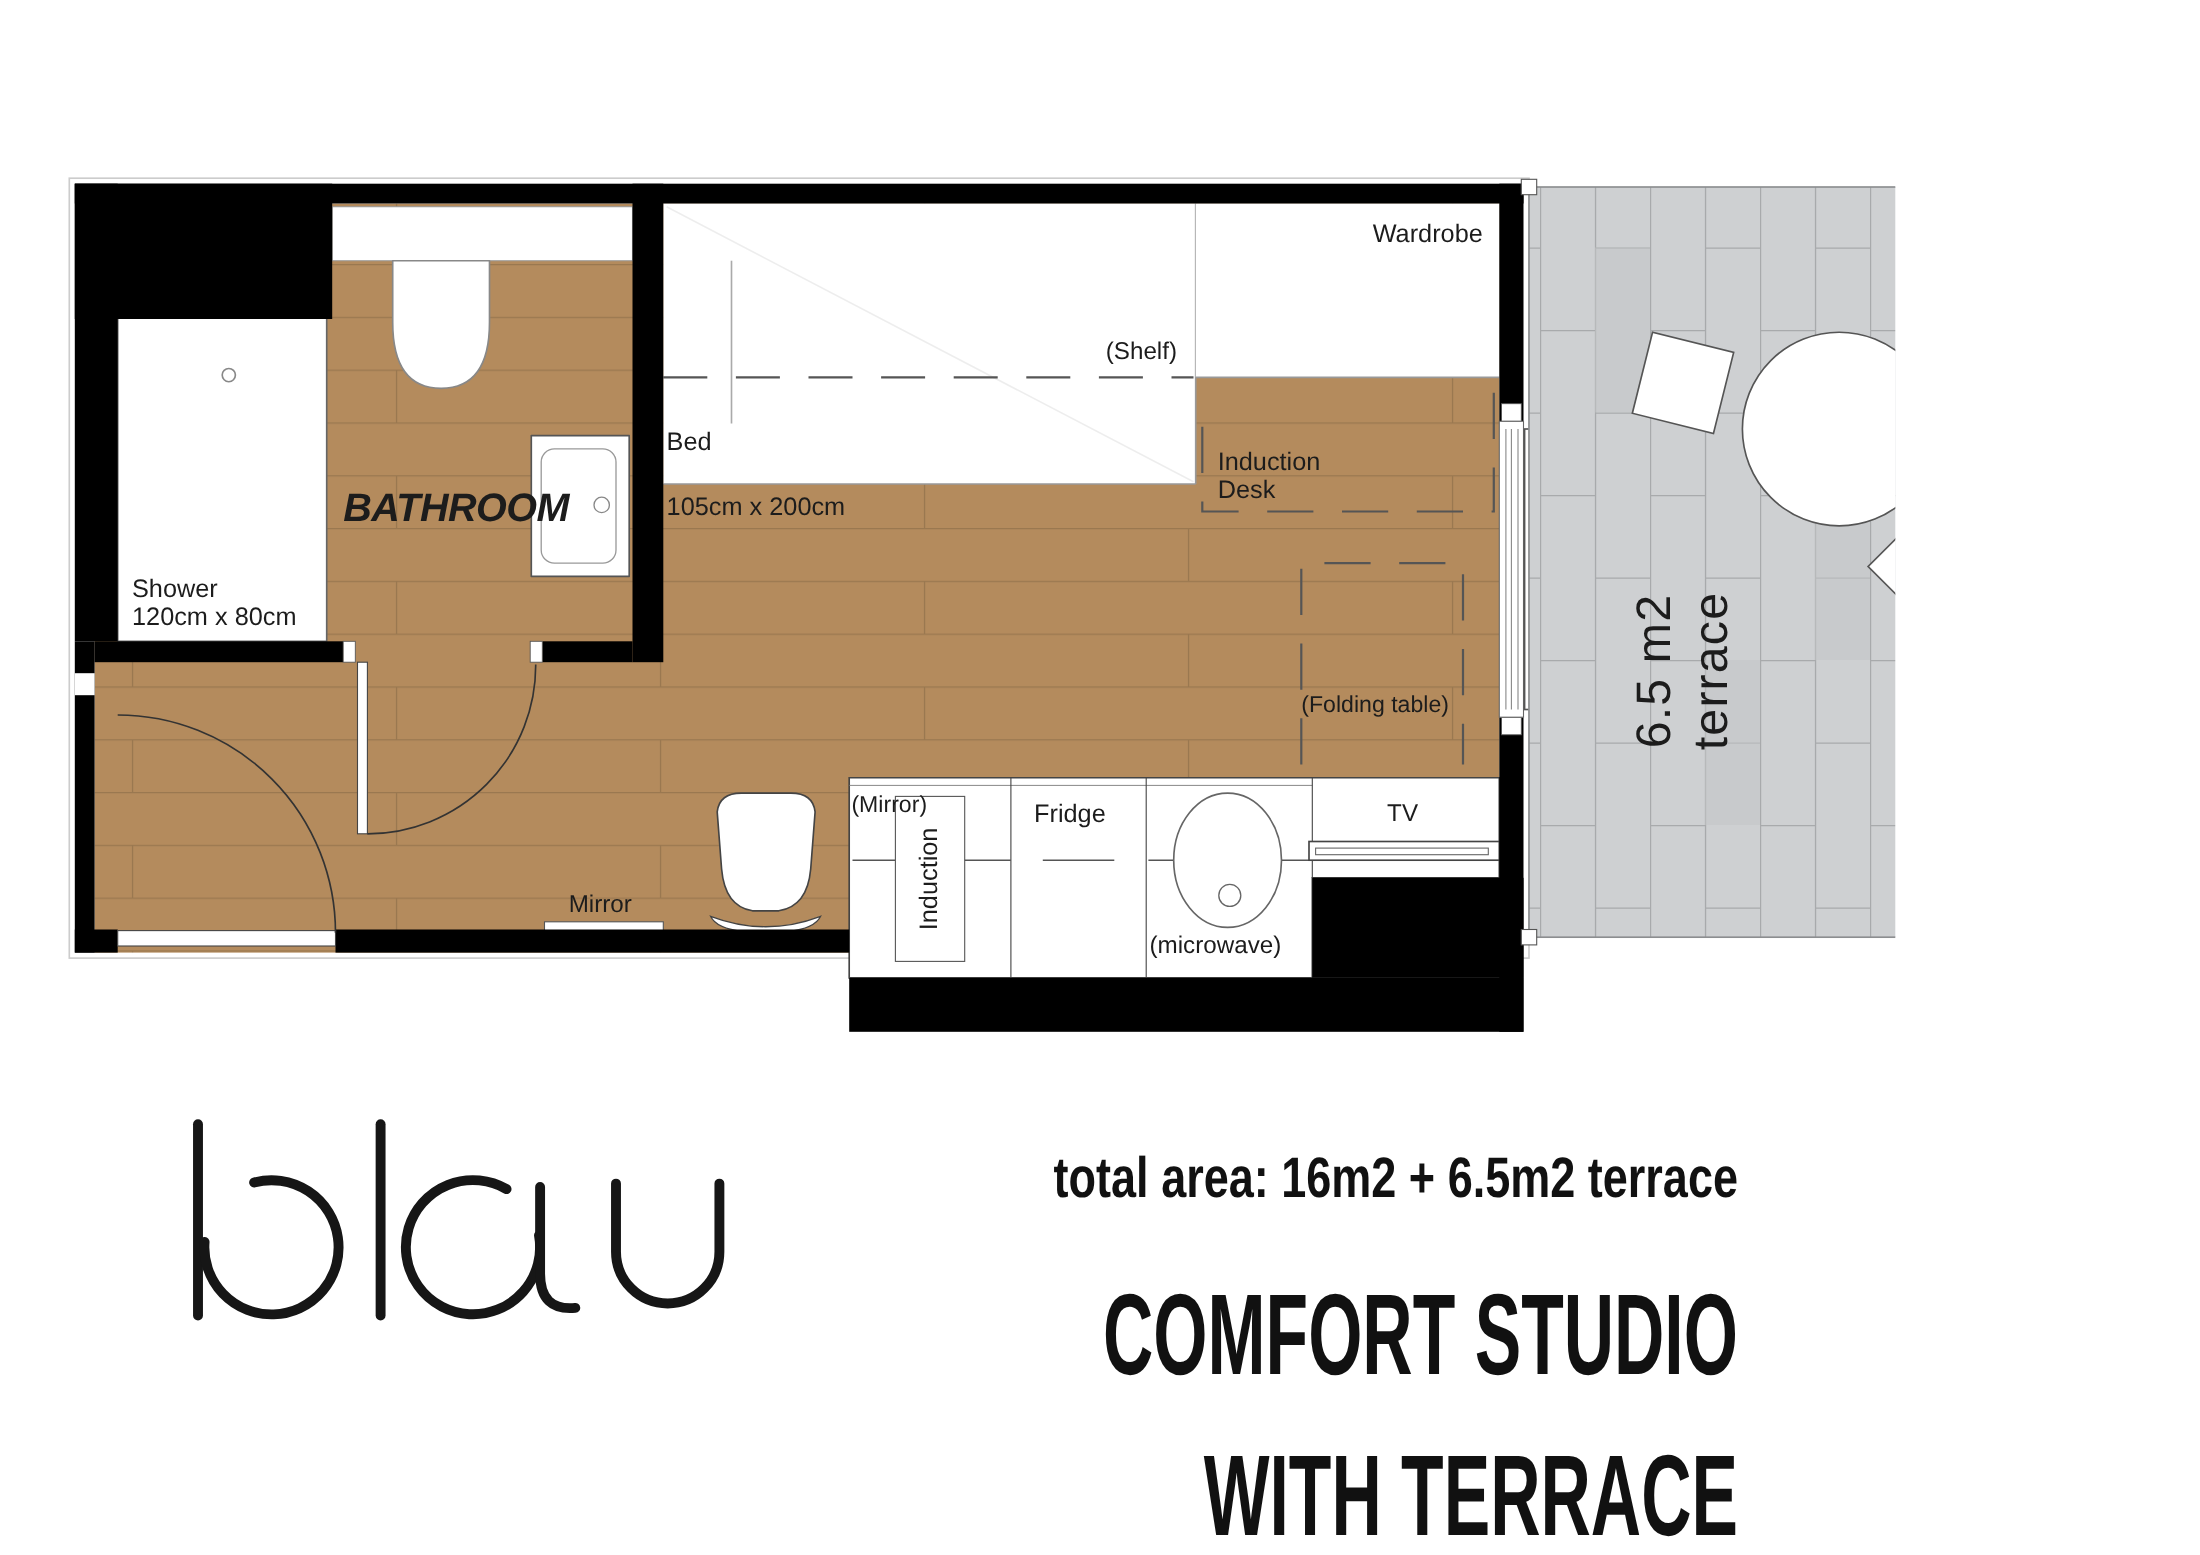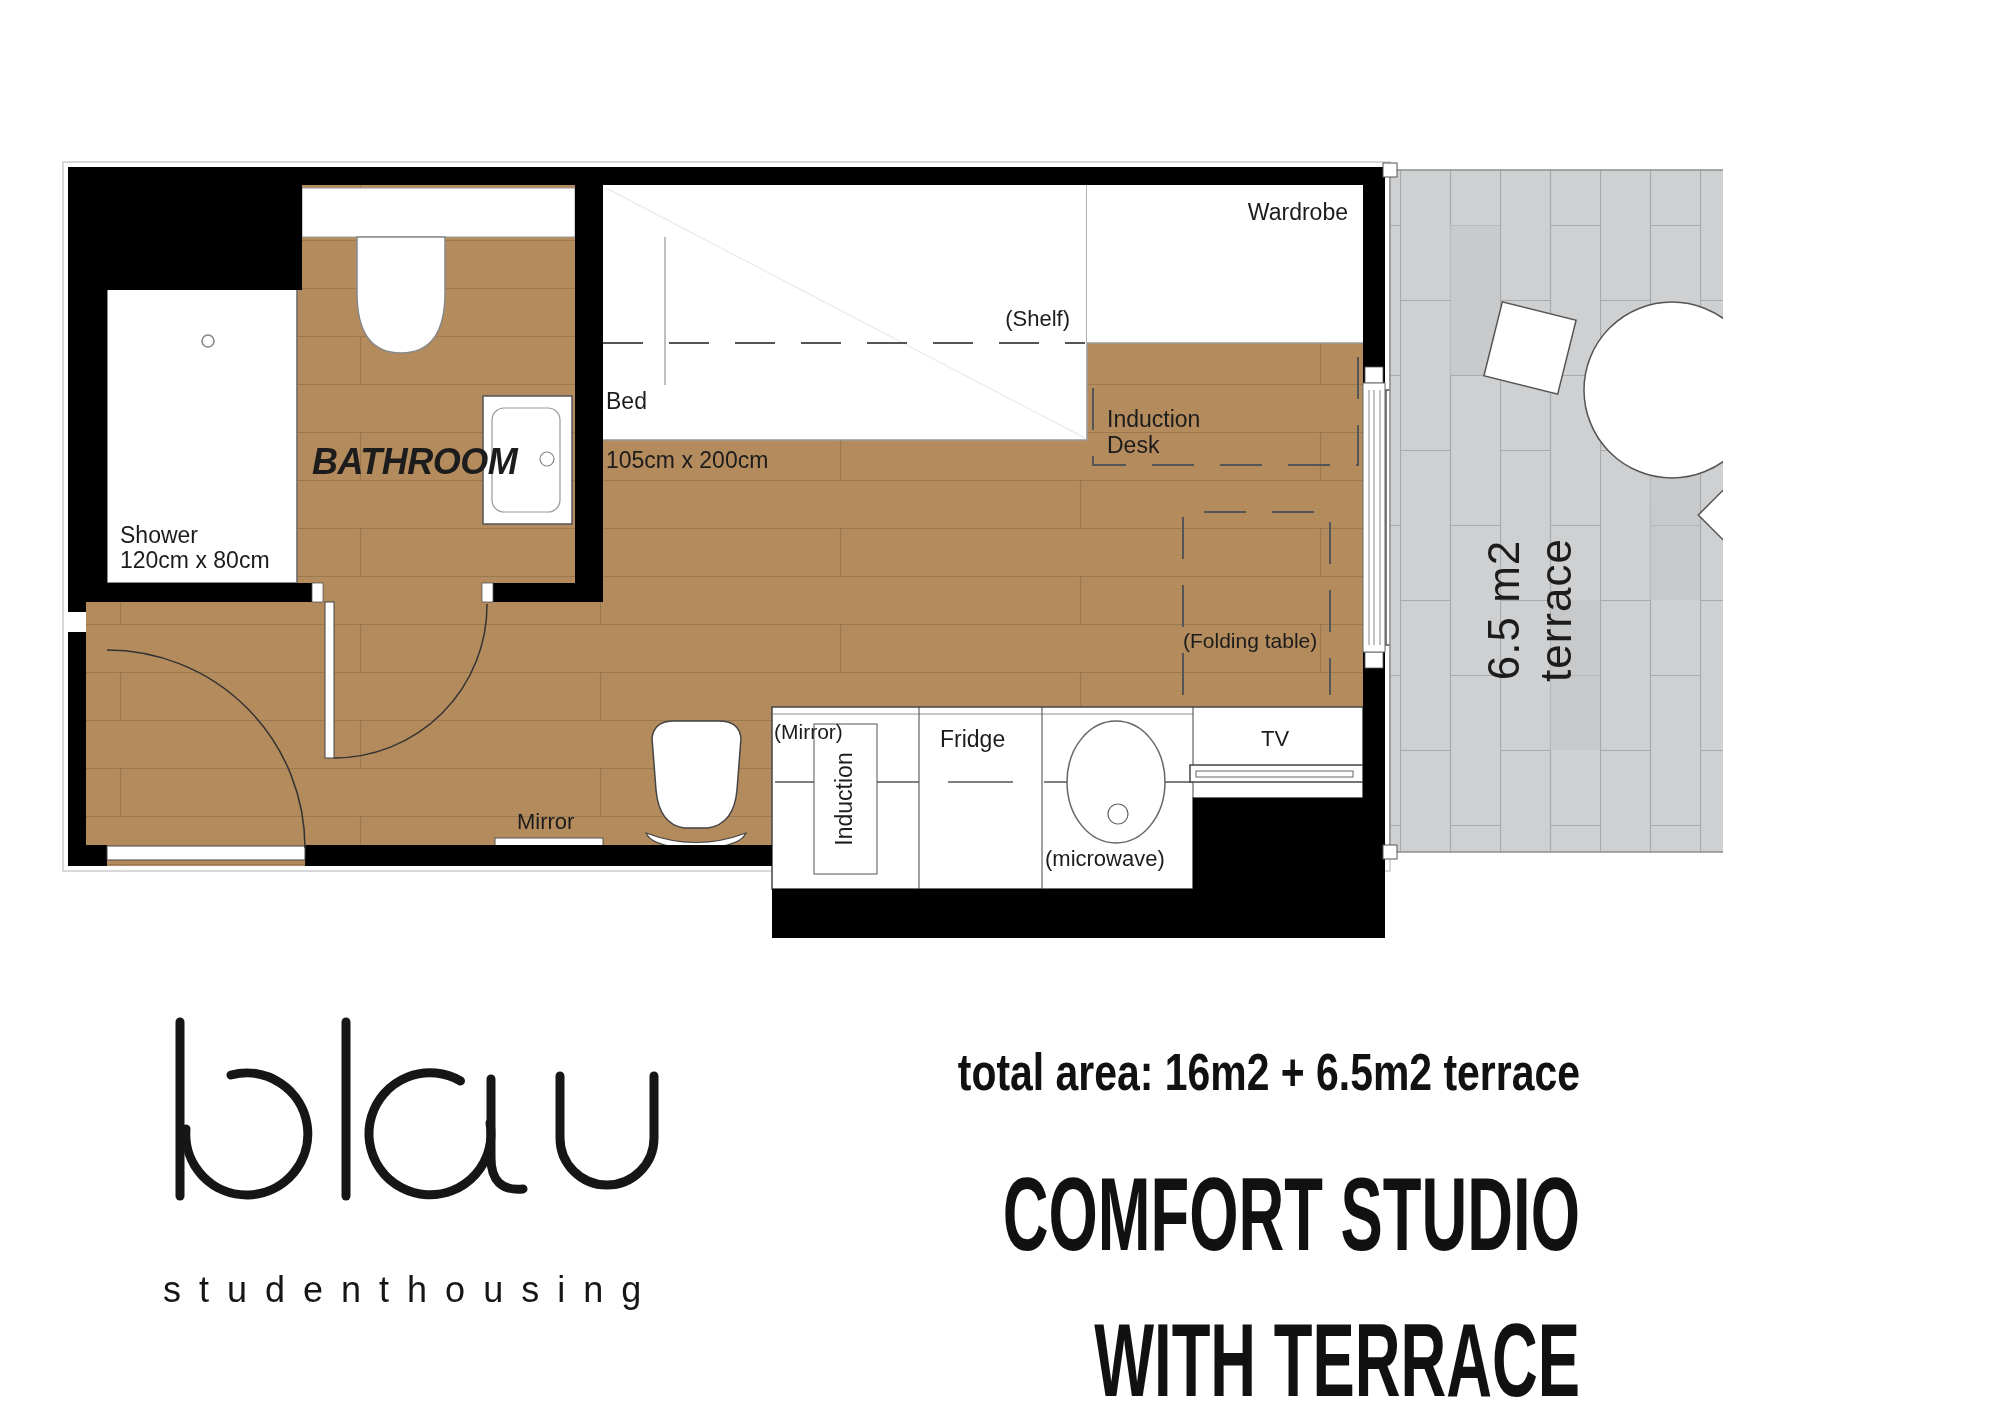--- a/index.html
+++ b/index.html
@@ -171,19 +171,18 @@
   <div class="lbl rot" style="left:845px;top:799px;">Induction</div>
   <div class="lbl" style="left:940px;top:727px;">Fridge</div>
   <div class="lbl" style="left:1045px;top:847px;font-size:22px;">(microwave)</div>
   <div class="lbl" style="left:1261px;top:727px;font-size:22px;">TV</div>
 
   <div class="lbl rot terrace-lbl" style="left:1530px;top:610px;">
     <div>6.5 m2</div>
     <div>terrace</div>
   </div>
 
-  <div class="lbl tagline" style="left:163px;top:1270px;">studenthousing</div>
 
   <div class="bigtitle t-area" style="right:143px;top:1046px;">total area: 16m2 + 6.5m2 terrace</div>
   <div class="bigtitle t-main" style="right:143px;top:1162px;">COMFORT STUDIO</div>
   <div class="bigtitle t-main" style="right:143px;top:1308px;">WITH TERRACE</div>
 
 </div>
 
 </body></html>

